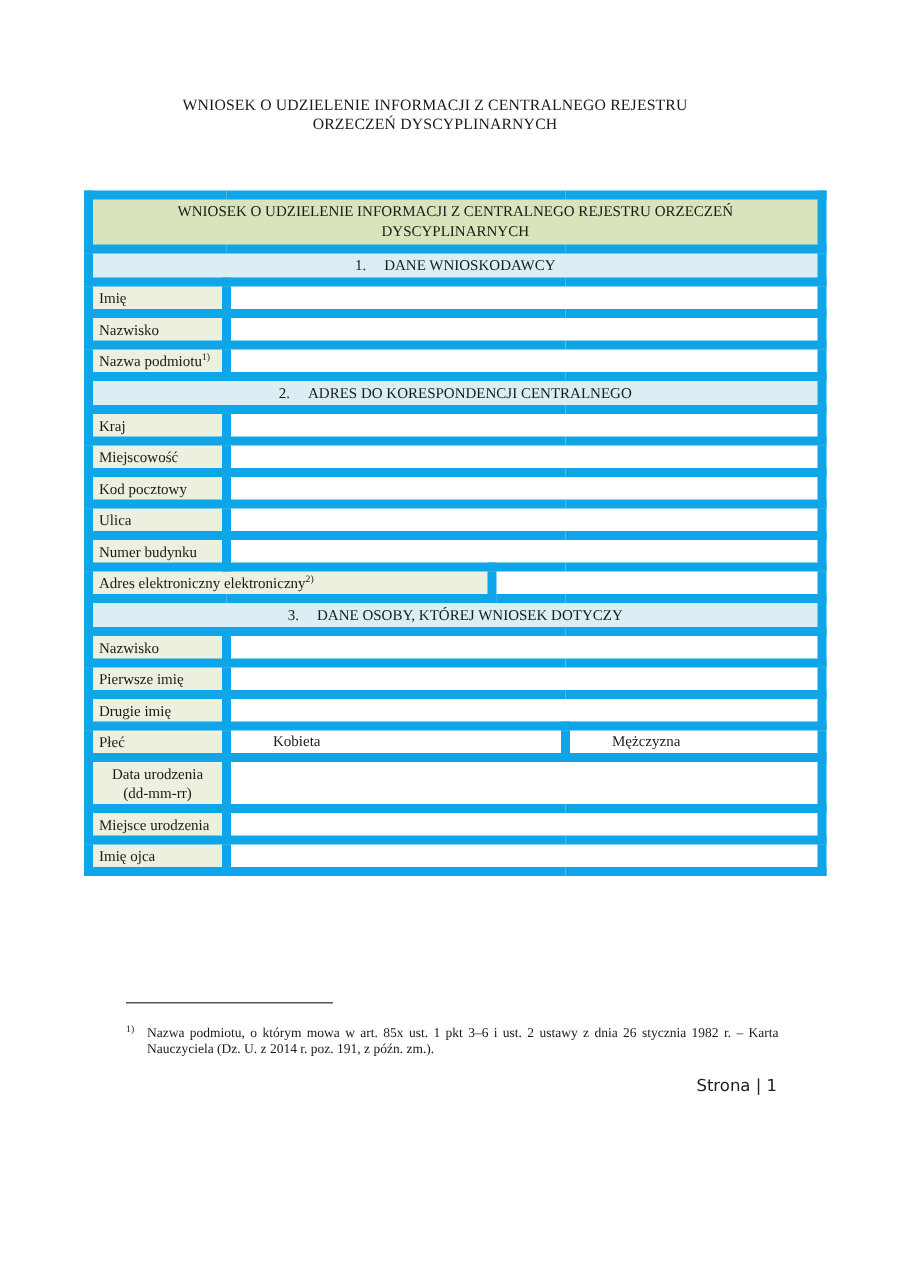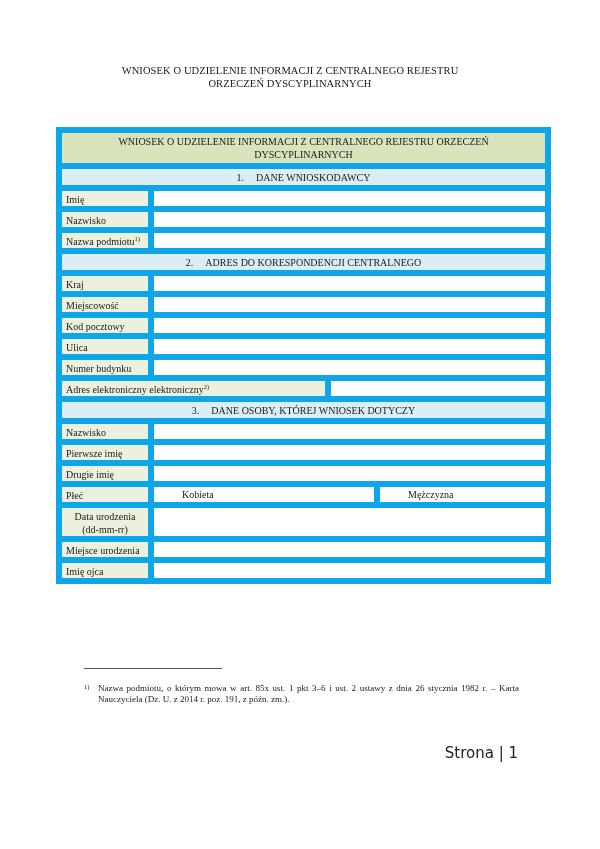--- a/index.html
+++ b/index.html
@@ -43,23 +43,22 @@
     border-top:1px solid #555;
   }
   .footnotes {
     position:absolute; top:659px; left:84px; width:435px;
     font-size:9px; line-height:11px; text-align:justify;margin-top:24px;
   }
   .fn { position:relative; padding-left:14px; }
   .fn .fn-mark { position:absolute; left:0; top:-2px; font-size:6.5px; }
   .page-num {
     position:absolute; top:717px; right:82px;
-    font-family:"DejaVu Sans", "Liberation Sans", sans-serif; font-size:15px;
+    font-family:"DejaVu Sans", "Liberation Sans", sans-serif; font-size:11px;
     color:#222;
-    margin-top:27px;
   }
 </style>
 </head>
 <body>
 
 <div class="doc-title">
   <div>WNIOSEK O UDZIELENIE INFORMACJI Z CENTRALNEGO REJESTRU</div>
   <div>ORZECZEŃ DYSCYPLINARNYCH</div>
 </div>
 

